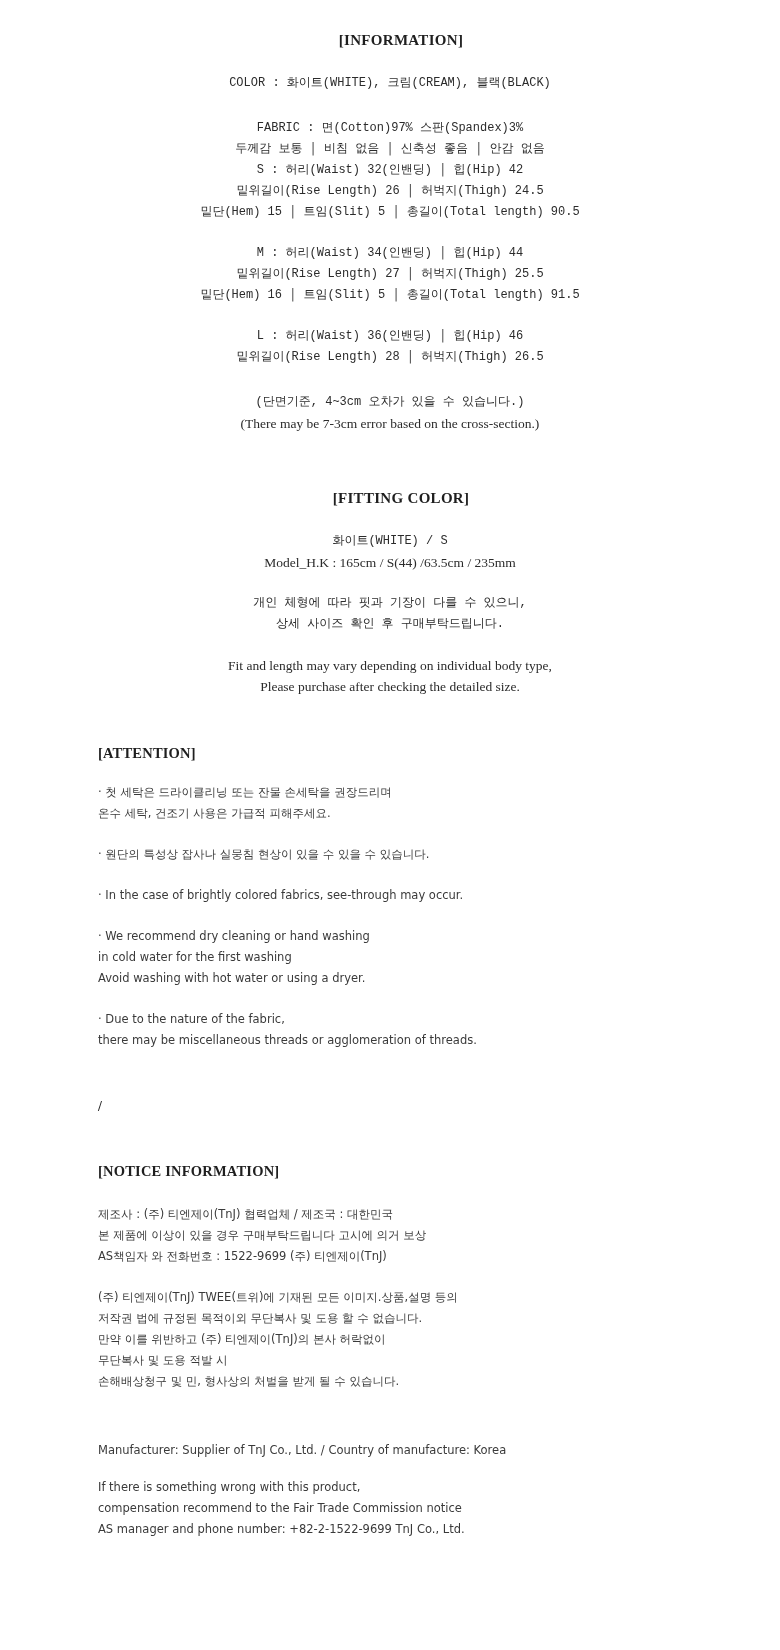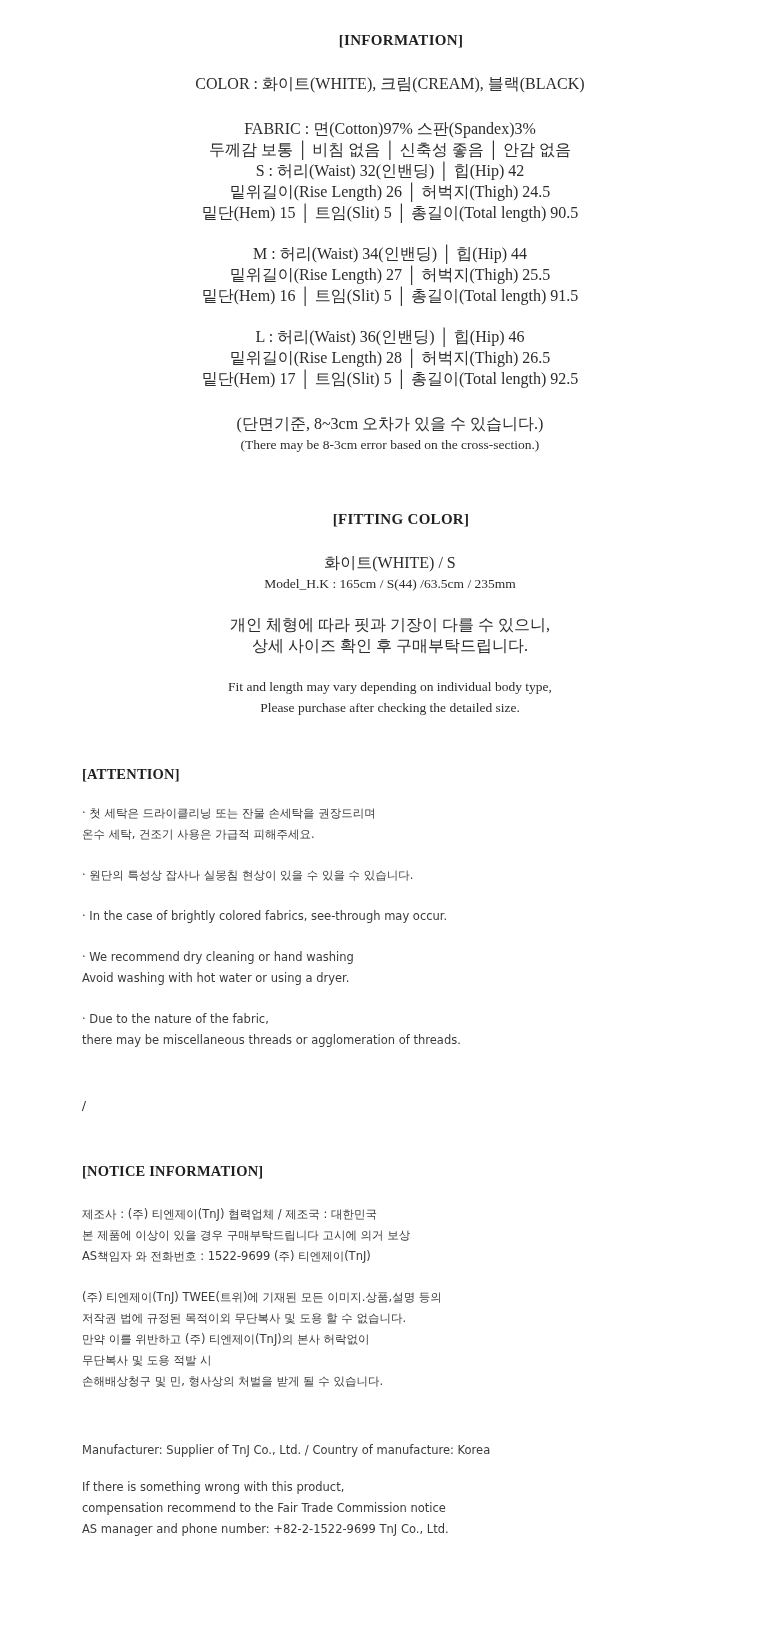--- a/index.html
+++ b/index.html
@@ -31,28 +31,29 @@
     padding-left: 22px;
   }
   .info-line {
     font-family: "Liberation Serif", serif;
     font-size: 13.5px;
     line-height: 21px;
     text-align: center;
     color: #2b2b2b;
   }
   .info-line.ko {
-    font-family: Liberation Serif, serif;
-    font-size: 16px;
+    font-family: Liberation Mono, monospace;
+    font-size: 12px;
   }
 
   
   .left-block {
     padding-left: 82px;
     padding-right: 60px;
+    margin-left: 16px;
   }
   .block-title {
     font-family: "Liberation Serif", serif;
     font-weight: bold;
     font-size: 14.5px;
     color: #1f1f1f;
     letter-spacing: 0.2px;
   }
   .para {
     font-family: "DejaVu Sans", sans-serif;
@@ -95,24 +96,23 @@
     <div class="info-line ko">S : 허리(Waist) 32(인밴딩) │ 힙(Hip) 42</div>
     <div class="info-line ko">밑위길이(Rise Length) 26 │ 허벅지(Thigh) 24.5</div>
     <div class="info-line ko">밑단(Hem) 15 │ 트임(Slit) 5 │ 총길이(Total length) 90.5</div>
 
     <div class="mt20 info-line ko">M : 허리(Waist) 34(인밴딩) │ 힙(Hip) 44</div>
     <div class="info-line ko">밑위길이(Rise Length) 27 │ 허벅지(Thigh) 25.5</div>
     <div class="info-line ko">밑단(Hem) 16 │ 트임(Slit) 5 │ 총길이(Total length) 91.5</div>
 
     <div class="mt20 info-line ko">L : 허리(Waist) 36(인밴딩) │ 힙(Hip) 46</div>
     <div class="info-line ko">밑위길이(Rise Length) 28 │ 허벅지(Thigh) 26.5</div>
-    <div class="info-line ko">밑단(Hem) 17 │ 트임(Slit) 5 │ 총길이(Total length) 92.5</div>
 
-    <div class="mt24 info-line ko">(단면기준, 8~3cm 오차가 있을 수 있습니다.)</div>
-    <div class="info-line">(There may be 8-3cm error based on the cross-section.)</div>
+    <div class="mt24 info-line ko">(단면기준, 4~3cm 오차가 있을 수 있습니다.)</div>
+    <div class="info-line">(There may be 7-3cm error based on the cross-section.)</div>
   </div>
 
   <div class="mt56">
     <div class="section-heading">[FITTING COLOR]</div>
 
     <div class="mt24 info-line ko">화이트(WHITE) / S</div>
     <div class="info-line">Model_H.K : 165cm / S(44) /63.5cm / 235mm</div>
 
     <div class="mt20 info-line ko">개인 체형에 따라 핏과 기장이 다를 수 있으니,</div>
     <div class="info-line ko">상세 사이즈 확인 후 구매부탁드립니다.</div>
@@ -126,20 +126,21 @@
 
 
     <div class="mt20 para">· 첫 세탁은 드라이클리닝 또는 잔물 손세탁을 권장드리며</div>
     <div class="para">온수 세탁, 건조기 사용은 가급적 피해주세요.</div>
 
     <div class="mt20 para">· 원단의 특성상 잡사나 실뭉침 현상이 있을 수 있을 수 있습니다.</div>
 
     <div class="mt20 para-en">· In the case of brightly colored fabrics, see-through may occur.</div>
 
     <div class="mt20 para-en">· We recommend dry cleaning or hand washing</div>
+    <div class="para-en">in cold water for the first washing</div>
     <div class="para-en">Avoid washing with hot water or using a dryer.</div>
 
     <div class="mt20 para-en">· Due to the nature of the fabric,</div>
     <div class="para-en">there may be miscellaneous threads or agglomeration of threads.</div>
 
     <div class="mt48 slash">/</div>
   </div>
 
   <div class="mt48 left-block">
     <div class="block-title">[NOTICE INFORMATION]</div>

